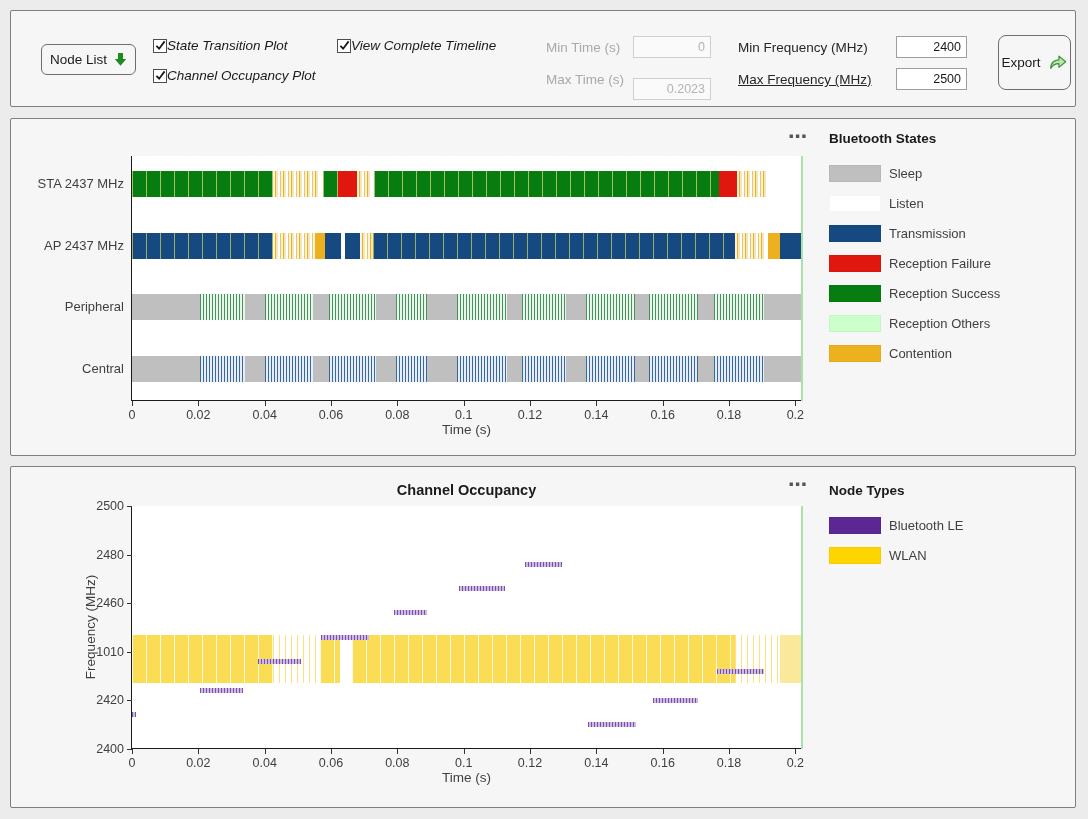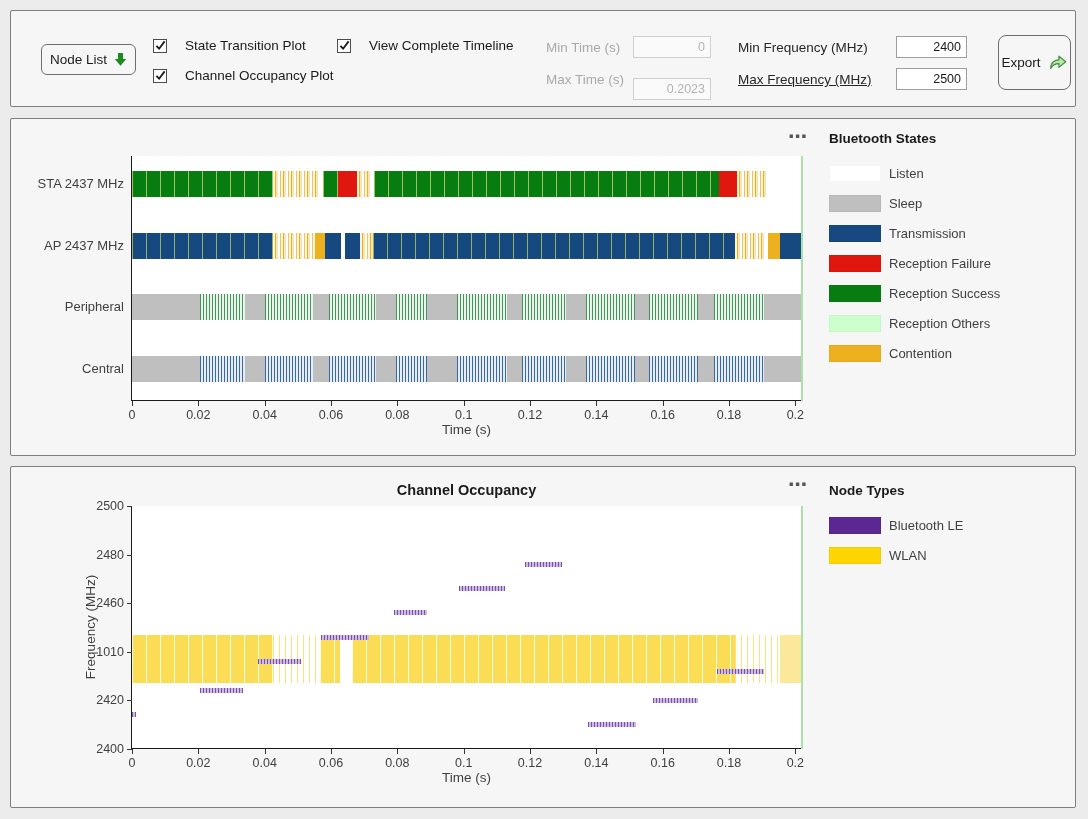--- a/index.html
+++ b/index.html
@@ -22,21 +22,21 @@
   #panel-occ { left:10px; top:466px; width:1066px; height:342px; }
 
   
   .tb-btn {
     position:absolute; display:flex; align-items:center; justify-content:center;
     gap:7px; background:#f6f6f6; border:1px solid #6e6e6e; border-radius:6px;
     font-size:13.5px; color:#1a1a1a; cursor:pointer;
   }
   #node-list-btn { left:30px; top:33px; width:95px; height:31px; }
   #export-btn { left:987px; top:24px; width:73px; height:55px; border-radius:8px; }
-  .checkbox-row { position:absolute; display:flex; align-items:center; gap:18px; }
+  .checkbox-row { position:absolute; display:flex; align-items:center; gap:0;font-style:italic; }
   .cb-box {
     width:14px; height:14px; background:#fff; border:1.4px solid #4d4d4d;
     display:flex; align-items:center; justify-content:center; flex:0 0 auto;
   }
   .cb-label { font-size:13.5px; color:#1a1a1a; white-space:nowrap; }
   .tb-label { position:absolute; font-size:13.5px; white-space:nowrap; }
   .tb-label.disabled { color:#a9a9a9; }
   .tb-field {
     position:absolute; height:22px; font-size:12.5px;
     text-align:right; padding-right:5px;
@@ -251,26 +251,26 @@
       <div class="ticklabel-x" style="left: 570.034px; top: 252px;">0.18</div>
       <div class="tickmark-x" style="left: 663.371px; top: 245px;"></div>
       <div class="ticklabel-x" style="left: 636.371px; top: 252px;">0.2</div>
       <div class="time-marker" style="left: 669px; height: 245px;"></div>
     </div>
   <div class="xlabel">Time (s)</div>
   <div class="legend" style="top:12px;">
     <div class="legend-title">Bluetooth States</div>
     <div id="legend-states">
         <div class="legend-item">
+          <div class="legend-swatch" style="background: rgb(191, 191, 191);"></div>
+          <div class="legend-text">Sleep</div>
+        </div>
+        <div class="legend-item">
           <div class="legend-swatch" style="background: rgb(255, 255, 255);"></div>
           <div class="legend-text">Listen</div>
-        </div>
-        <div class="legend-item">
-          <div class="legend-swatch" style="background: rgb(191, 191, 191);"></div>
-          <div class="legend-text">Sleep</div>
         </div>
         <div class="legend-item">
           <div class="legend-swatch" style="background: rgb(22, 73, 127);"></div>
           <div class="legend-text">Transmission</div>
         </div>
         <div class="legend-item">
           <div class="legend-swatch" style="background: rgb(224, 23, 15);"></div>
           <div class="legend-text">Reception Failure</div>
         </div>
         <div class="legend-item">

